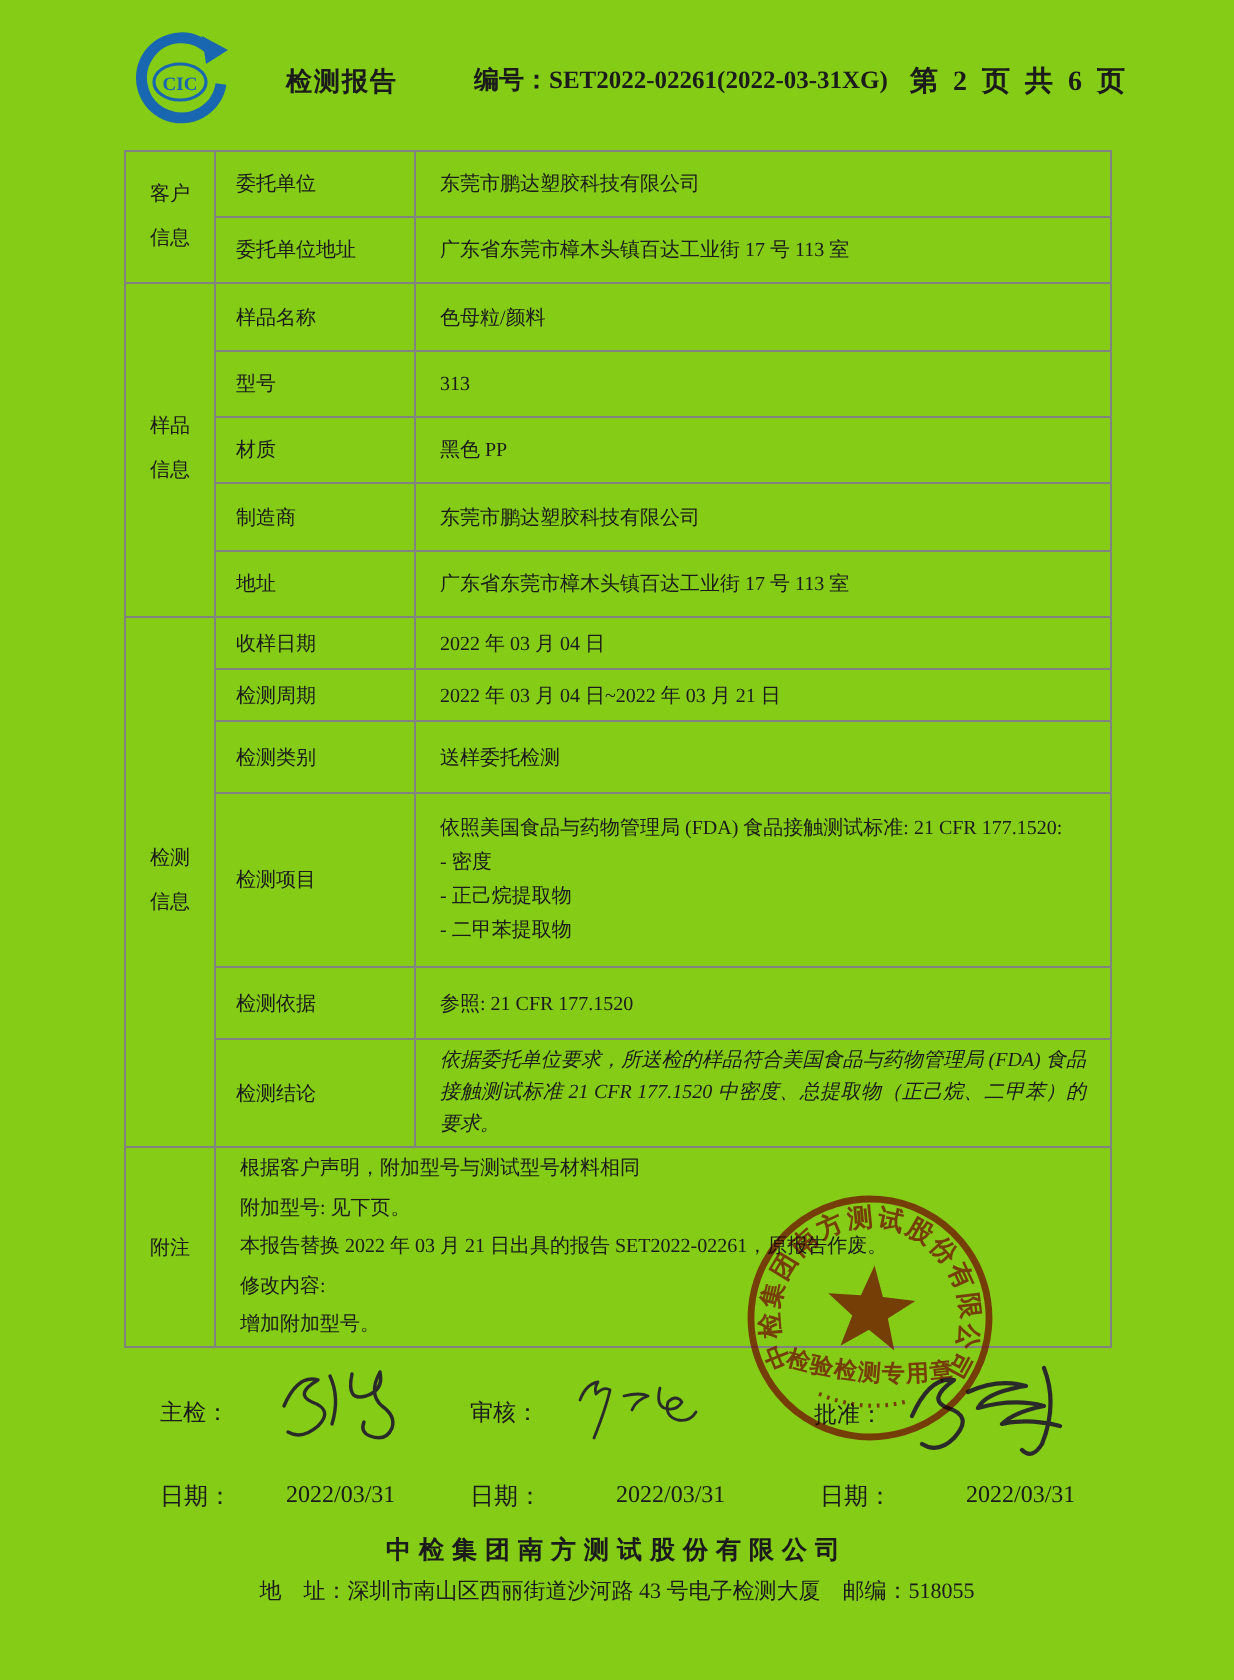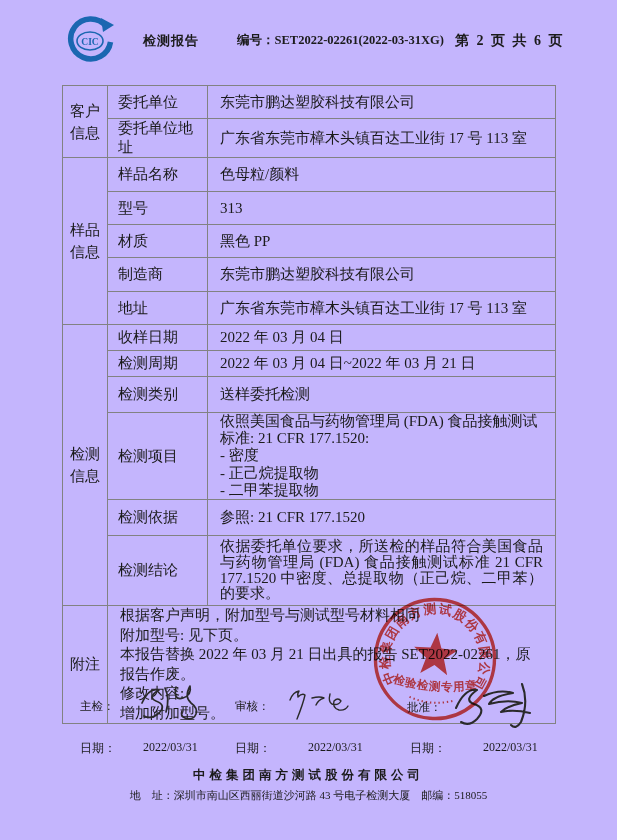--- a/index.html
+++ b/index.html
@@ -1,43 +1,43 @@
 <!DOCTYPE html>
 <html><head>
 <meta charset="utf-8">
 <style>
   html,body { margin:0; padding:0; background:#ffffff; }
   .page {
-    position:relative; width:617px; height:840px; background:#c4b5fd;
+    position:relative; width:617px; height:840px; background:#84cc16;
     font-family:"Liberation Serif","DejaVu Serif",serif; color:#1b1b1b;
     overflow:hidden;
   }
   .abs { position:absolute; }
 
   
   .hdr-title { left:143px; top:32px; font-size:13px; font-weight:bold; letter-spacing:1px; }
   .hdr-no    { left:237px; top:32px; font-size:12.5px; font-weight:bold; }
   .hdr-page  { left:455px; top:32px; font-size:14px; font-weight:bold; letter-spacing:2px; }
   .logo { left:62px; top:16px; }
 
   
-  table.report { position:absolute; left:62px; top:85px; width:493px;
-    border-collapse:collapse; table-layout:fixed; font-size:15px; }
+  table.report { position:absolute; left:62px; top:75px; width:493px;
+    border-collapse:collapse; table-layout:fixed; font-size:10px; }
   table.report td { border:1px solid #828282; vertical-align:middle; overflow:hidden; }
   col.c1 { width:45px; } col.c2 { width:100px; } col.c3 { width:348px; }
   td.sec { text-align:center; }
   td.sec div { line-height:22px; }
   td.lbl { padding:0 4px 0 10px; }
   td.val { padding:0 16px 0 12px; }
   tr.h33 { height:33px; } tr.h34 { height:34px; }
   tr.h26 { height:26px; } tr.h25 { height:36px; }
   tr.h87 { height:87px; } tr.h48 { height:48px; } tr.h100 { height:100px; }
   td.val-multi { vertical-align:middle; }
   td.val-multi div { line-height:17.2px; }
-  td.conclusion { line-height:15.8px; text-align:justify; padding:3px 12px 3px 12px; }
+  td.conclusion { line-height:15.8px; text-align:justify; padding:3px 12px 3px 12px;font-style:italic; }
   td.notes { vertical-align:middle; }
   td.notes div { line-height:19.5px; }
 
   
   .sig-label { font-size:11.5px; }
   .sig-date  { font-size:12px; }
   .sig-svg   { position:absolute; }
   .sig-svg path { fill:none; stroke:#2a2a2a; stroke-linecap:round; stroke-linejoin:round; }
 
   

